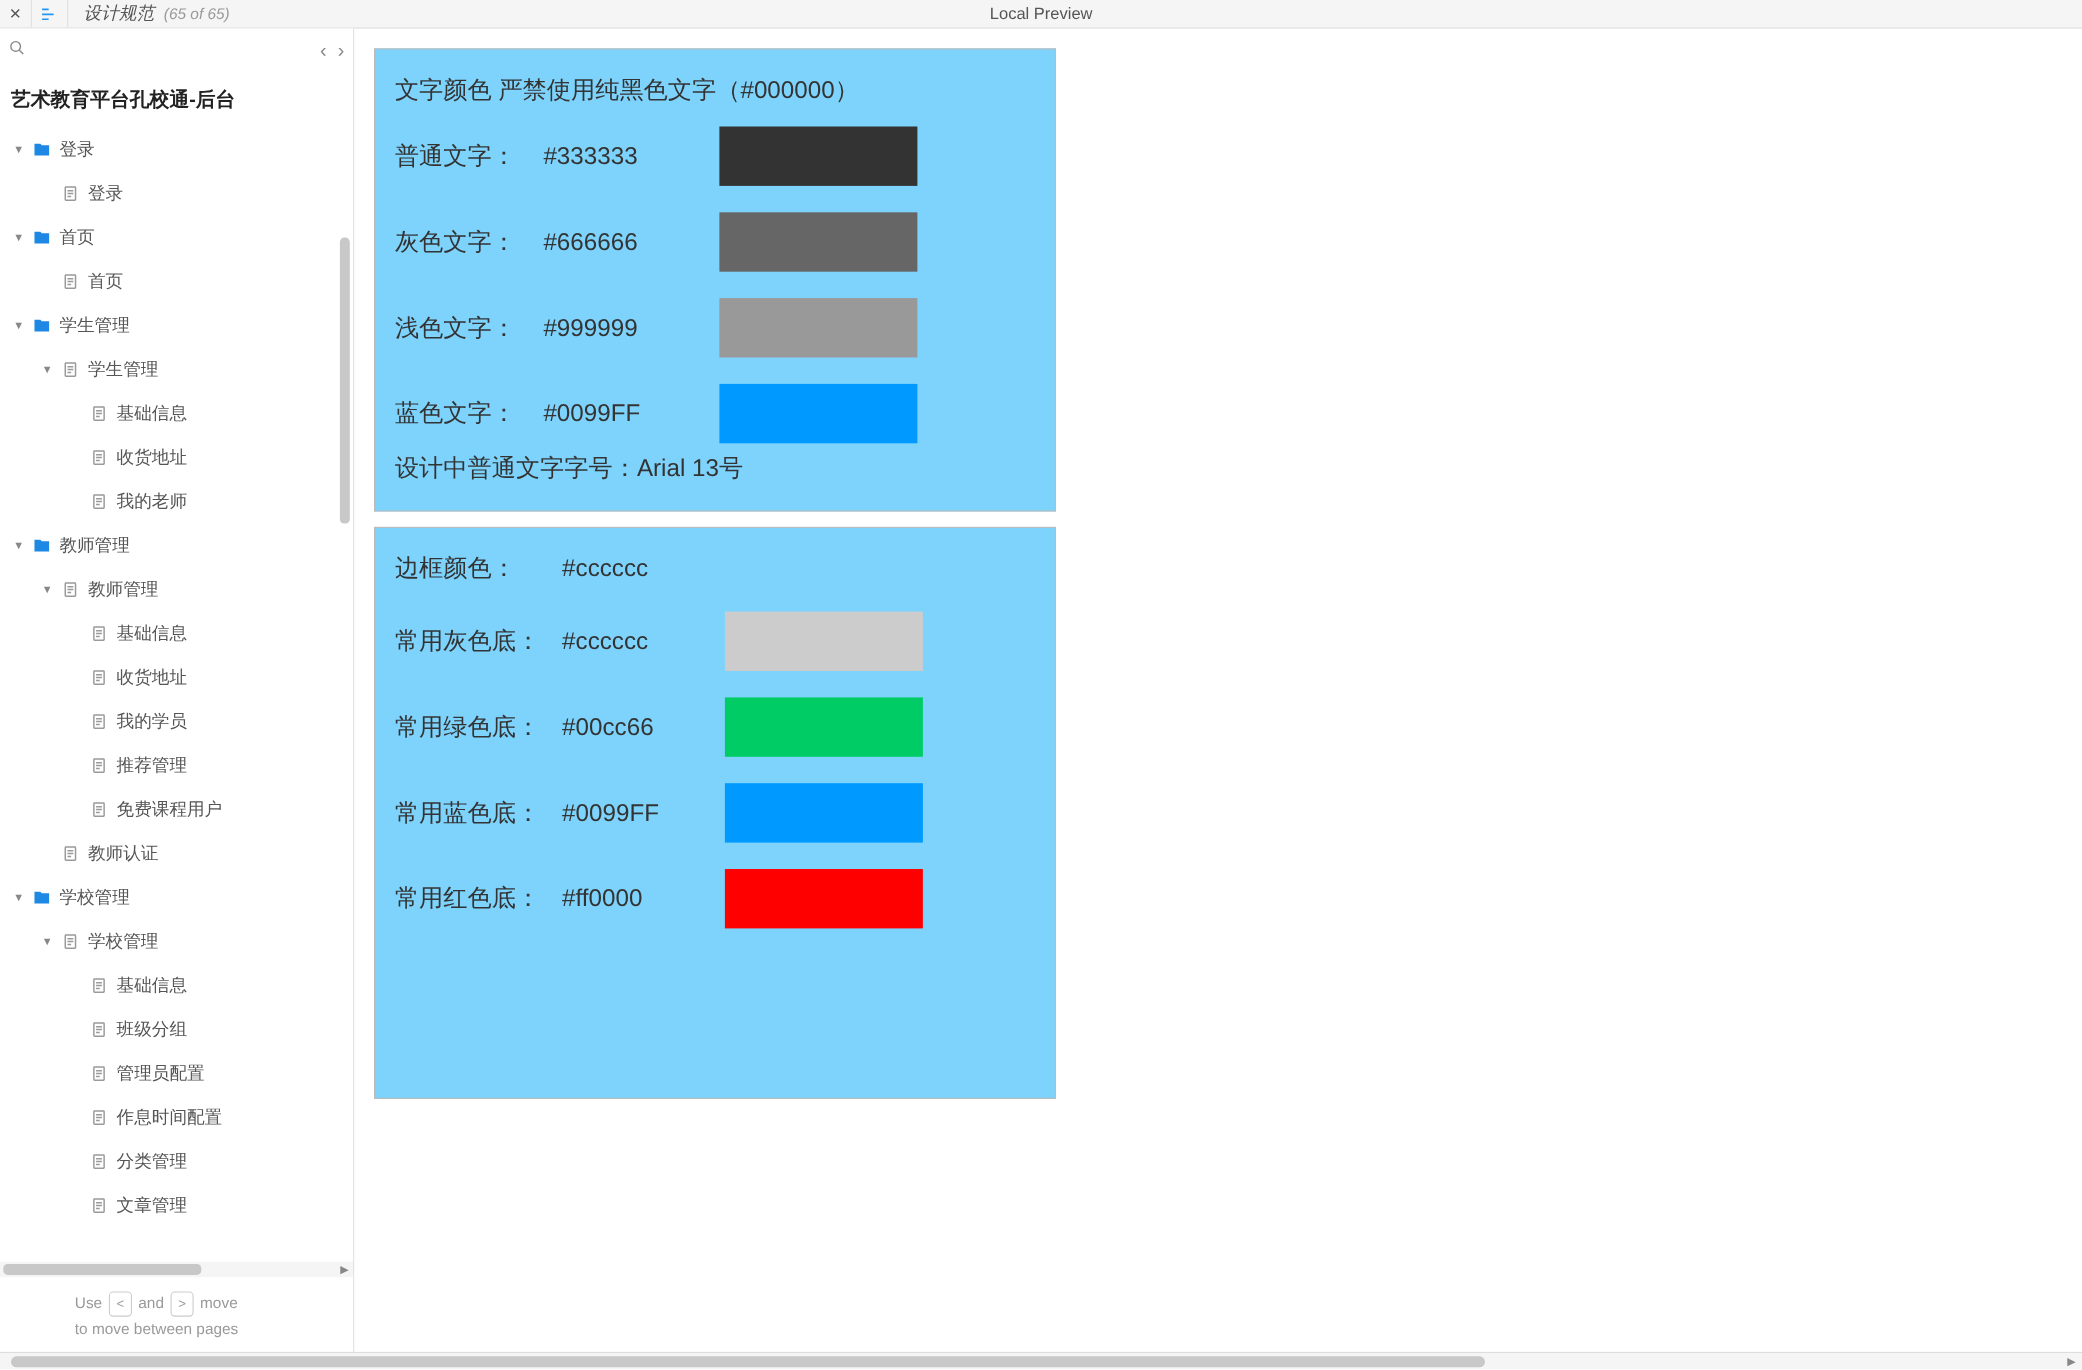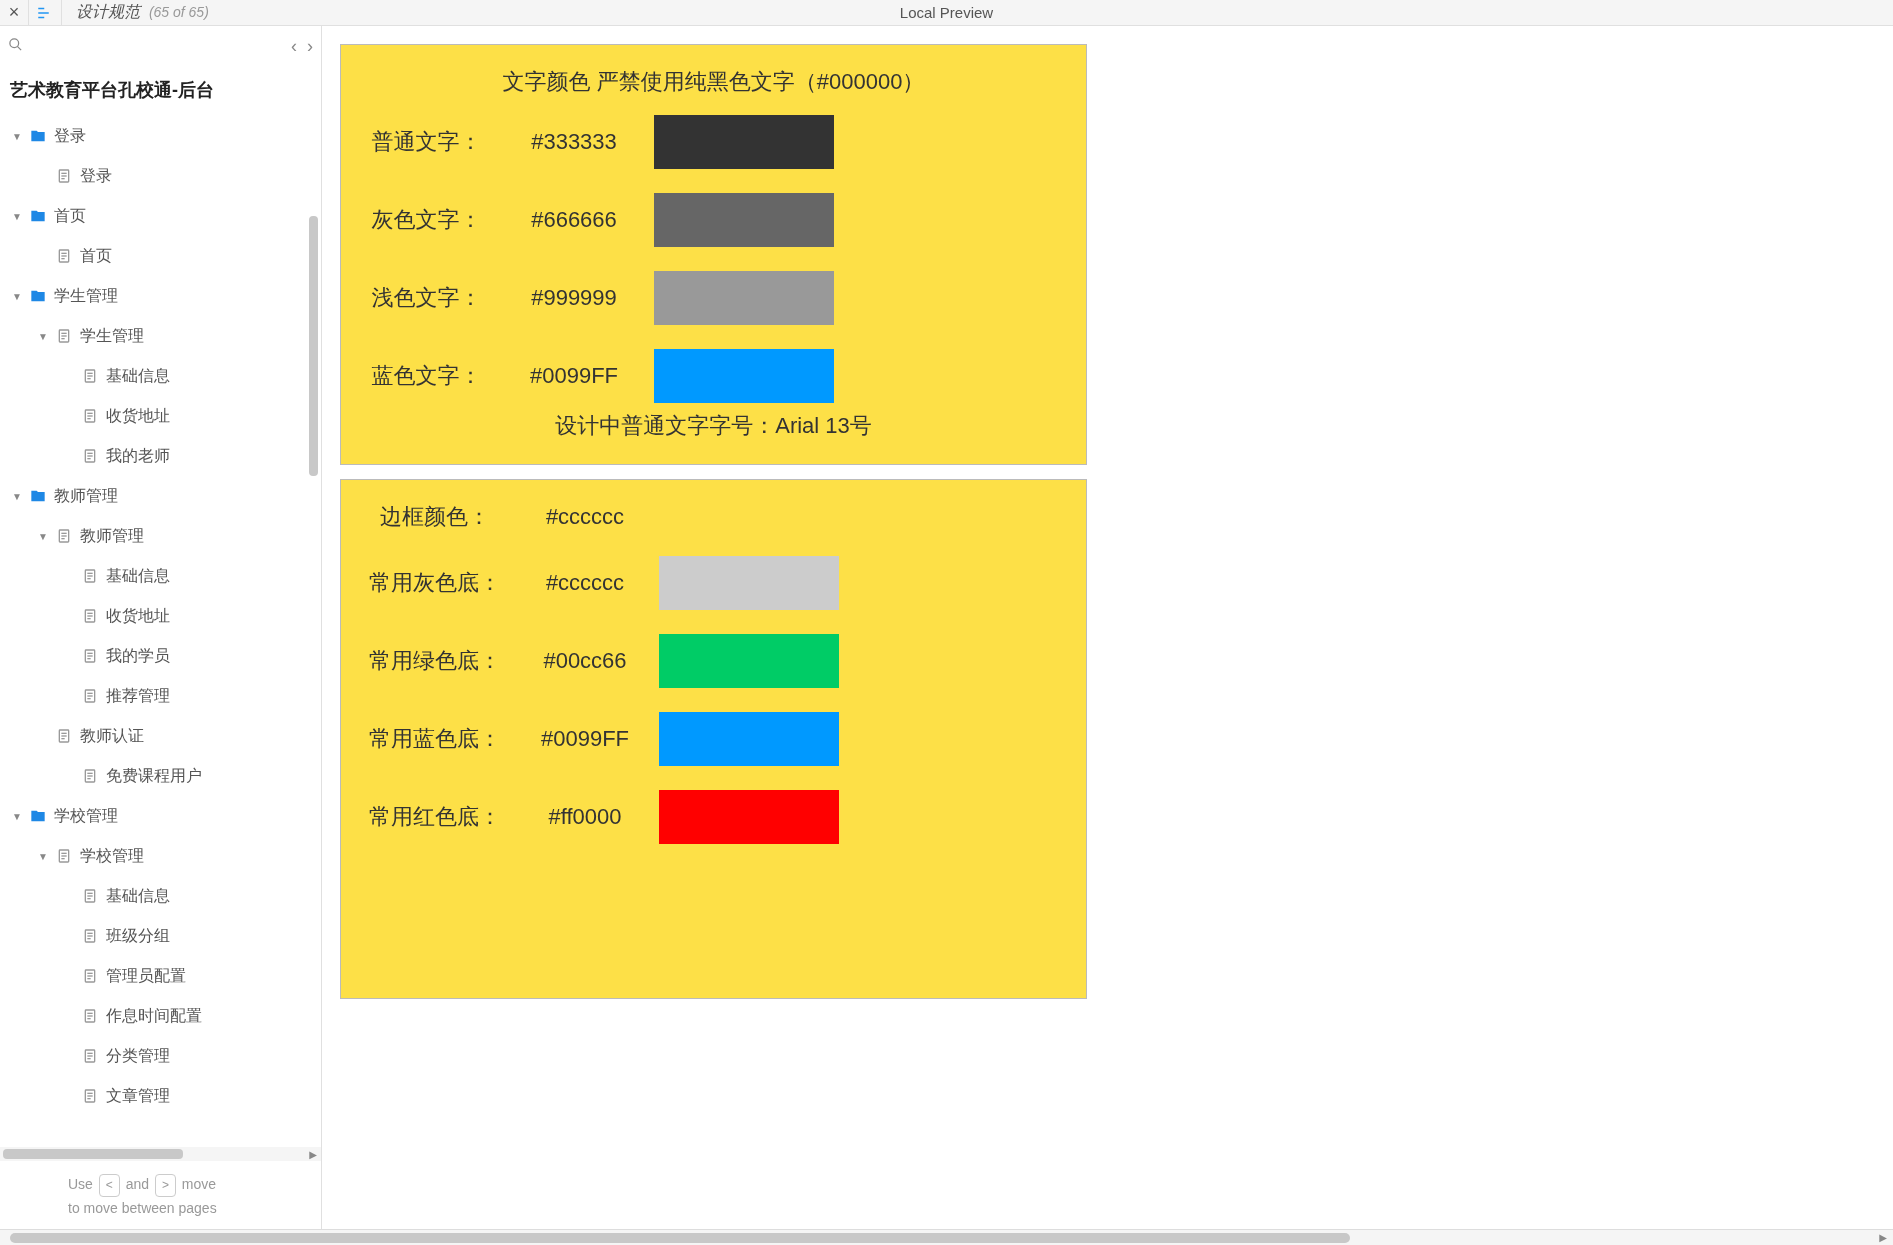--- a/index.html
+++ b/index.html
@@ -200,25 +200,24 @@
 
 
 .content {
   flex: 1;
   background: #fff;
   overflow: auto;
   padding: 18px 18px;
 }
 .panel {
   border: 1px solid #bbb;
-  background: #fde047;
-  width: 747px;
+  background: #7dd3fc;
+  width: 620px;
   padding: 22px 18px;
   margin-bottom: 14px;
-  text-align: center;
 }
 .panel-heading {
   font-size: 22px;
   color: #333;
   margin-bottom: 18px;
 }
 .color-row {
   display: flex;
   align-items: center;
   font-size: 22px;
@@ -469,43 +468,43 @@
             <span class="icon page">
               <svg viewBox="0 0 24 24" fill="none" stroke="currentColor" stroke-width="2">
                 <rect x="5" y="3" width="14" height="18" rx="1"></rect>
                 <line x1="8" y1="8" x2="16" y2="8"></line>
                 <line x1="8" y1="12" x2="16" y2="12"></line>
                 <line x1="8" y1="16" x2="13" y2="16"></line>
               </svg>
             </span>
             <span>推荐管理</span>
           </div>
+          <div class="tree-row" style="padding-left: 62px;">
+            <span class="arrow none"></span>
+            <span class="icon page">
+              <svg viewBox="0 0 24 24" fill="none" stroke="currentColor" stroke-width="2">
+                <rect x="5" y="3" width="14" height="18" rx="1"></rect>
+                <line x1="8" y1="8" x2="16" y2="8"></line>
+                <line x1="8" y1="12" x2="16" y2="12"></line>
+                <line x1="8" y1="16" x2="13" y2="16"></line>
+              </svg>
+            </span>
+            <span>免费课程用户</span>
+          </div>
           <div class="tree-row" style="padding-left: 36px;">
             <span class="arrow none"></span>
             <span class="icon page">
               <svg viewBox="0 0 24 24" fill="none" stroke="currentColor" stroke-width="2">
                 <rect x="5" y="3" width="14" height="18" rx="1"></rect>
                 <line x1="8" y1="8" x2="16" y2="8"></line>
                 <line x1="8" y1="12" x2="16" y2="12"></line>
                 <line x1="8" y1="16" x2="13" y2="16"></line>
               </svg>
             </span>
             <span>教师认证</span>
-          </div>
-          <div class="tree-row" style="padding-left: 62px;">
-            <span class="arrow none"></span>
-            <span class="icon page">
-              <svg viewBox="0 0 24 24" fill="none" stroke="currentColor" stroke-width="2">
-                <rect x="5" y="3" width="14" height="18" rx="1"></rect>
-                <line x1="8" y1="8" x2="16" y2="8"></line>
-                <line x1="8" y1="12" x2="16" y2="12"></line>
-                <line x1="8" y1="16" x2="13" y2="16"></line>
-              </svg>
-            </span>
-            <span>免费课程用户</span>
           </div>
           <div class="tree-row" style="padding-left: 10px;">
             <span class="arrow open"></span>
             <span class="icon folder">
               <svg viewBox="0 0 24 24" fill="currentColor">
                 <path d="M10 4H2v16h20V6H12l-2-2z"></path>
               </svg>
             </span>
             <span>学校管理</span>
           </div>

